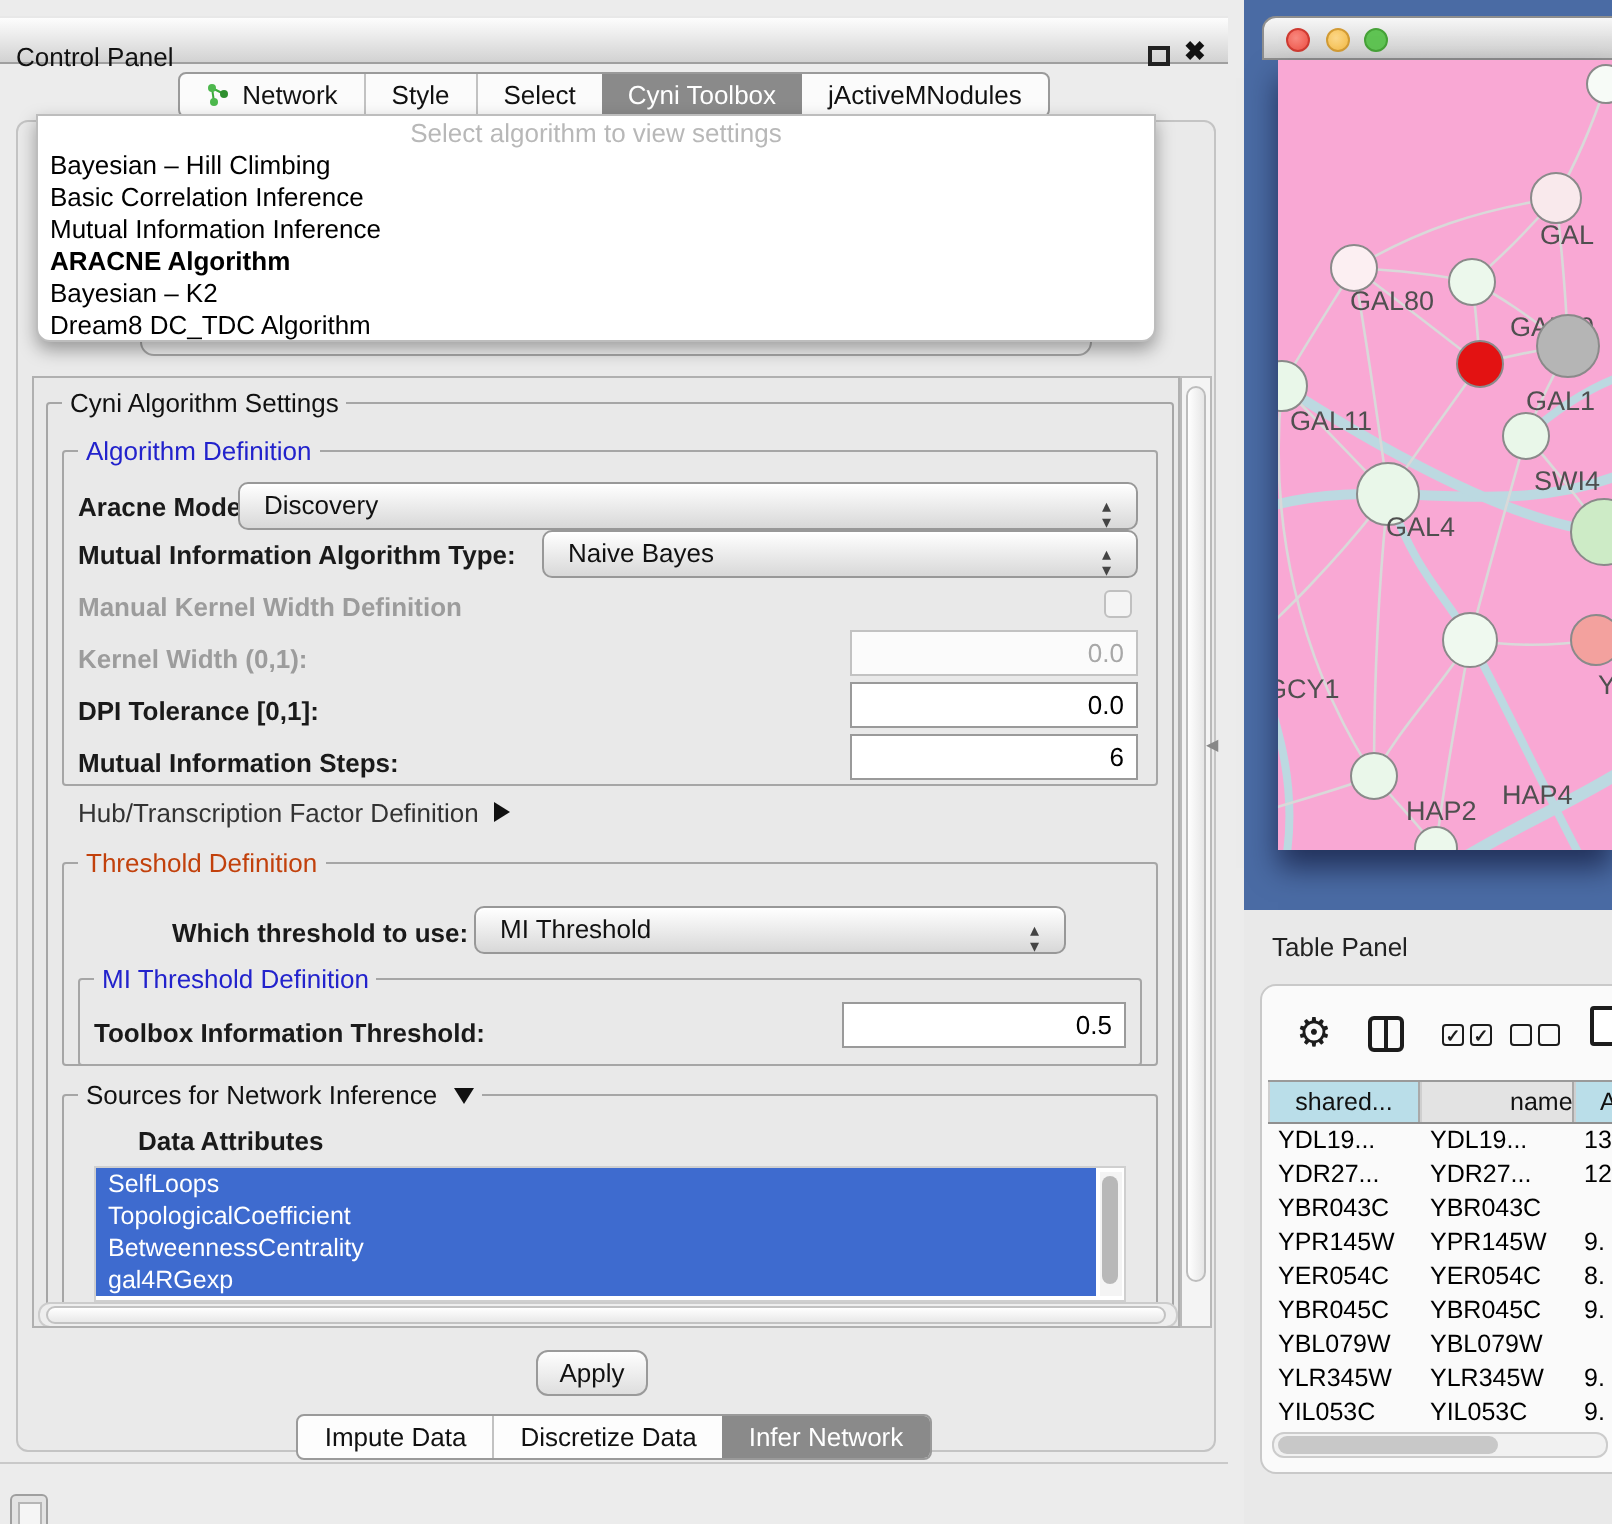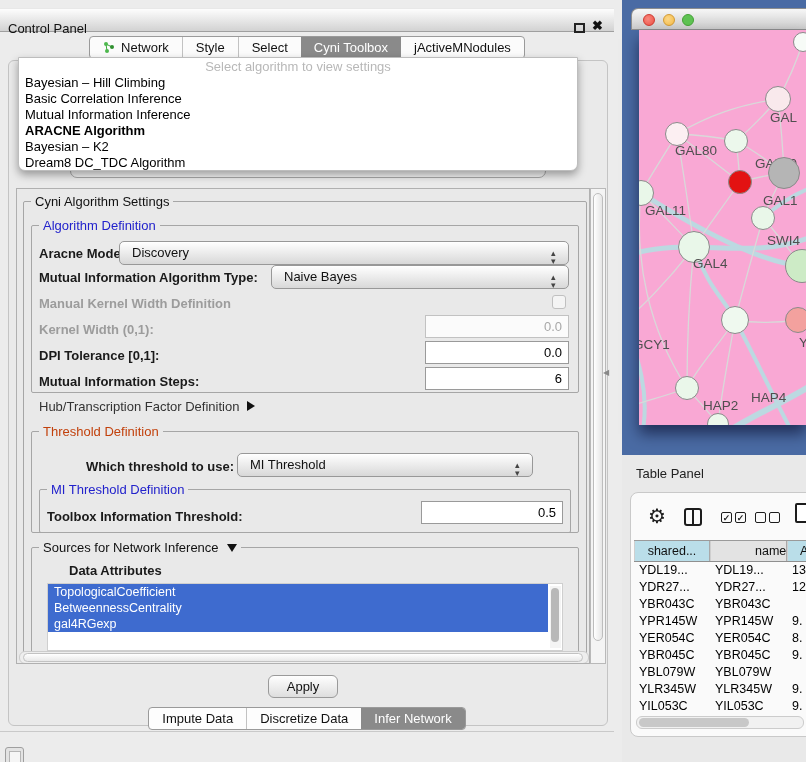--- a/index.html
+++ b/index.html
@@ -69,21 +69,21 @@
   #src-scroll{position:absolute;right:1px;top:2px;width:11px;height:62px;background:#f4f4f4;}
   #src-thumb{position:absolute;left:1px;top:2px;width:8px;height:54px;background:#b8b8b8;border-radius:4px;}
 
   
   #v-scroll{left:590px;top:188px;width:16px;height:476px;background:#f4f4f4;border:1px solid #b9b9b9;}
   #v-thumb{left:2px;top:4px;width:10px;height:448px;background:linear-gradient(90deg,#ffffff,#e6e6e6);border:1px solid #bdbdbd;border-radius:6px;position:absolute;}
   #h-scroll{position:absolute;left:2px;top:462px;width:570px;height:13px;background:#eeeeee;border:1px solid #cccccc;border-radius:6px;}
   #h-thumb{position:absolute;left:3px;top:1px;width:560px;height:9px;background:linear-gradient(#ffffff,#e8e8e8);border:1px solid #c2c2c2;border-radius:5px;}
 
   
-  #apply-btn{left:268px;top:675px;width:70px;height:23px;border:1px solid #9a9a9a;border-radius:6px;
+  #apply-btn{left:268px;top:675px;width:56px;height:23px;border:1px solid #9a9a9a;border-radius:6px;
     background:linear-gradient(#fefefe,#dedede);font-size:13px;color:#111;text-align:center;line-height:21px;}
   #bottom-tabs{left:0;top:707px;width:614px;height:23px;display:flex;justify-content:center;}
   #bottom-tabs-group{display:flex;border:1px solid #9a9a9a;border-radius:4px;background:#fdfdfd;overflow:hidden;height:23px;}
 
   
   #splitter-arrow{left:603px;top:368px;font-size:8px;color:#888;}
 
   
   #net-panel{left:622px;top:0;width:184px;height:455px;background:#4a6ba4;}
   #net-titlebar{left:631px;top:8px;width:175px;height:22px;background:linear-gradient(#f7f7f7,#cbcbcb);
@@ -233,20 +233,21 @@
     <div class="field" style="left:404px;top:312px;width:142px;height:23px;">0.5</div>
 
     <div class="fieldset" style="left:14px;top:358px;width:548px;height:130px;"></div>
     <span class="fs-label fs-black" style="left:22px;top:351px;">
       <span>Sources for Network Inference</span><span class="tri-down"></span>
     </span>
     <span class="flabel" style="left:22px;top:374px;margin-left:30px;">Data Attributes</span>
 
     <div id="src-list">
       <div id="src-items">
+          <div class="src-item">SelfLoops</div>
           <div class="src-item">TopologicalCoefficient</div>
           <div class="src-item">BetweennessCentrality</div>
           <div class="src-item">gal4RGexp</div>
         </div>
       <div id="src-scroll">
           <div id="src-thumb"></div>
         </div>
     </div>
 
     <div id="h-scroll">

